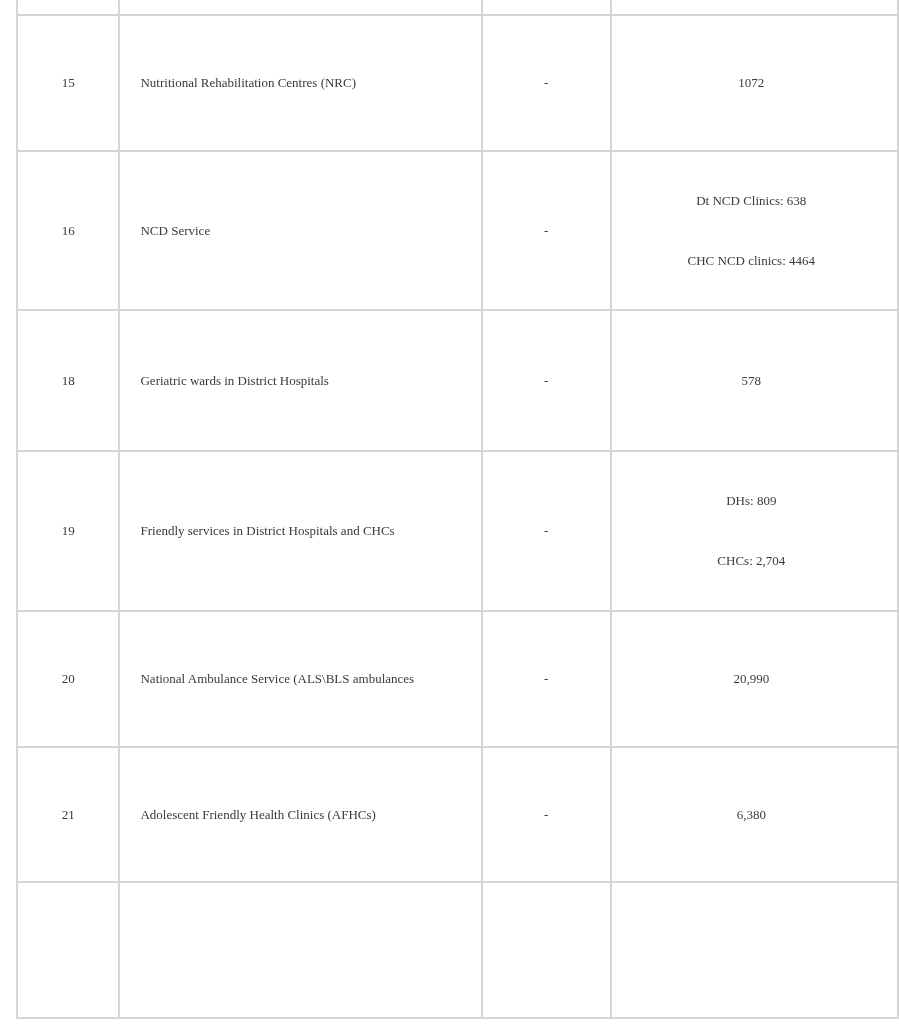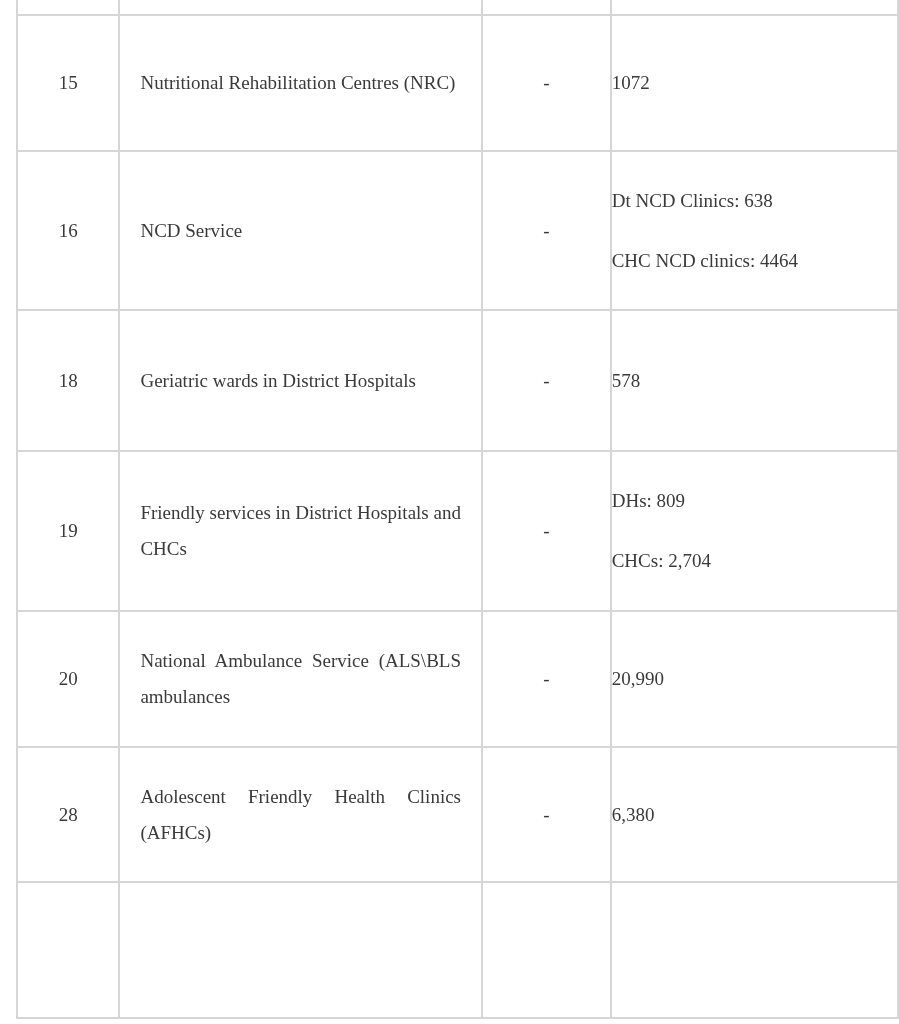--- a/index.html
+++ b/index.html
@@ -1,23 +1,23 @@
 <!DOCTYPE html>
 <html><head>
 <meta charset="utf-8">
 <style>
   html, body { margin:0; padding:0; background:#ffffff; }
   body { width:899px; height:1024px; overflow:hidden; position:relative;
          font-family:"Liberation Serif", "DejaVu Serif", serif; color:#3a3a3a; }
   .tbl { position:absolute; left:16px; top:-122px; border-collapse:collapse; table-layout:fixed; }
-  .tbl td { border:2px solid #d6d6d6; font-size:19px; line-height:36px; vertical-align:middle; padding:0; }
+  .tbl td { border:2px solid #d6d6d6; font-size:13px; line-height:36px; vertical-align:middle; padding:0; }
   .c1 { width:104px; text-align:center; }
   .c2 { width:330px; text-align:justify; text-align-last:left; padding:0 20px !important; }
   .c3 { width:132px; text-align:center; }
-  .c4 { width:289px; text-align:left; padding-right:6px !important; }
+  .c4 { width:289px; text-align:center; padding-right:6px !important; }
   .c4 .line { display:block; }
   .c4 .gap { height:24px; }
 </style>
 </head>
 <body>
 
 <table class="tbl">
   <tbody>
     <tr style="height:136px">
       <td class="c1"></td>
@@ -57,21 +57,21 @@
         <span class="line">CHCs: 2,704</span>
       </td>
     </tr>
     <tr style="height:136px">
       <td class="c1">20</td>
       <td class="c2">National Ambulance Service (ALS\BLS ambulances</td>
       <td class="c3">-</td>
       <td class="c4">20,990</td>
     </tr>
     <tr style="height:135px">
-      <td class="c1">28</td>
+      <td class="c1">21</td>
       <td class="c2">Adolescent Friendly Health Clinics (AFHCs)</td>
       <td class="c3">-</td>
       <td class="c4">6,380</td>
     </tr>
     <tr style="height:136px">
       <td class="c1"></td>
       <td class="c2"></td>
       <td class="c3"></td>
       <td class="c4"></td>
     </tr>

